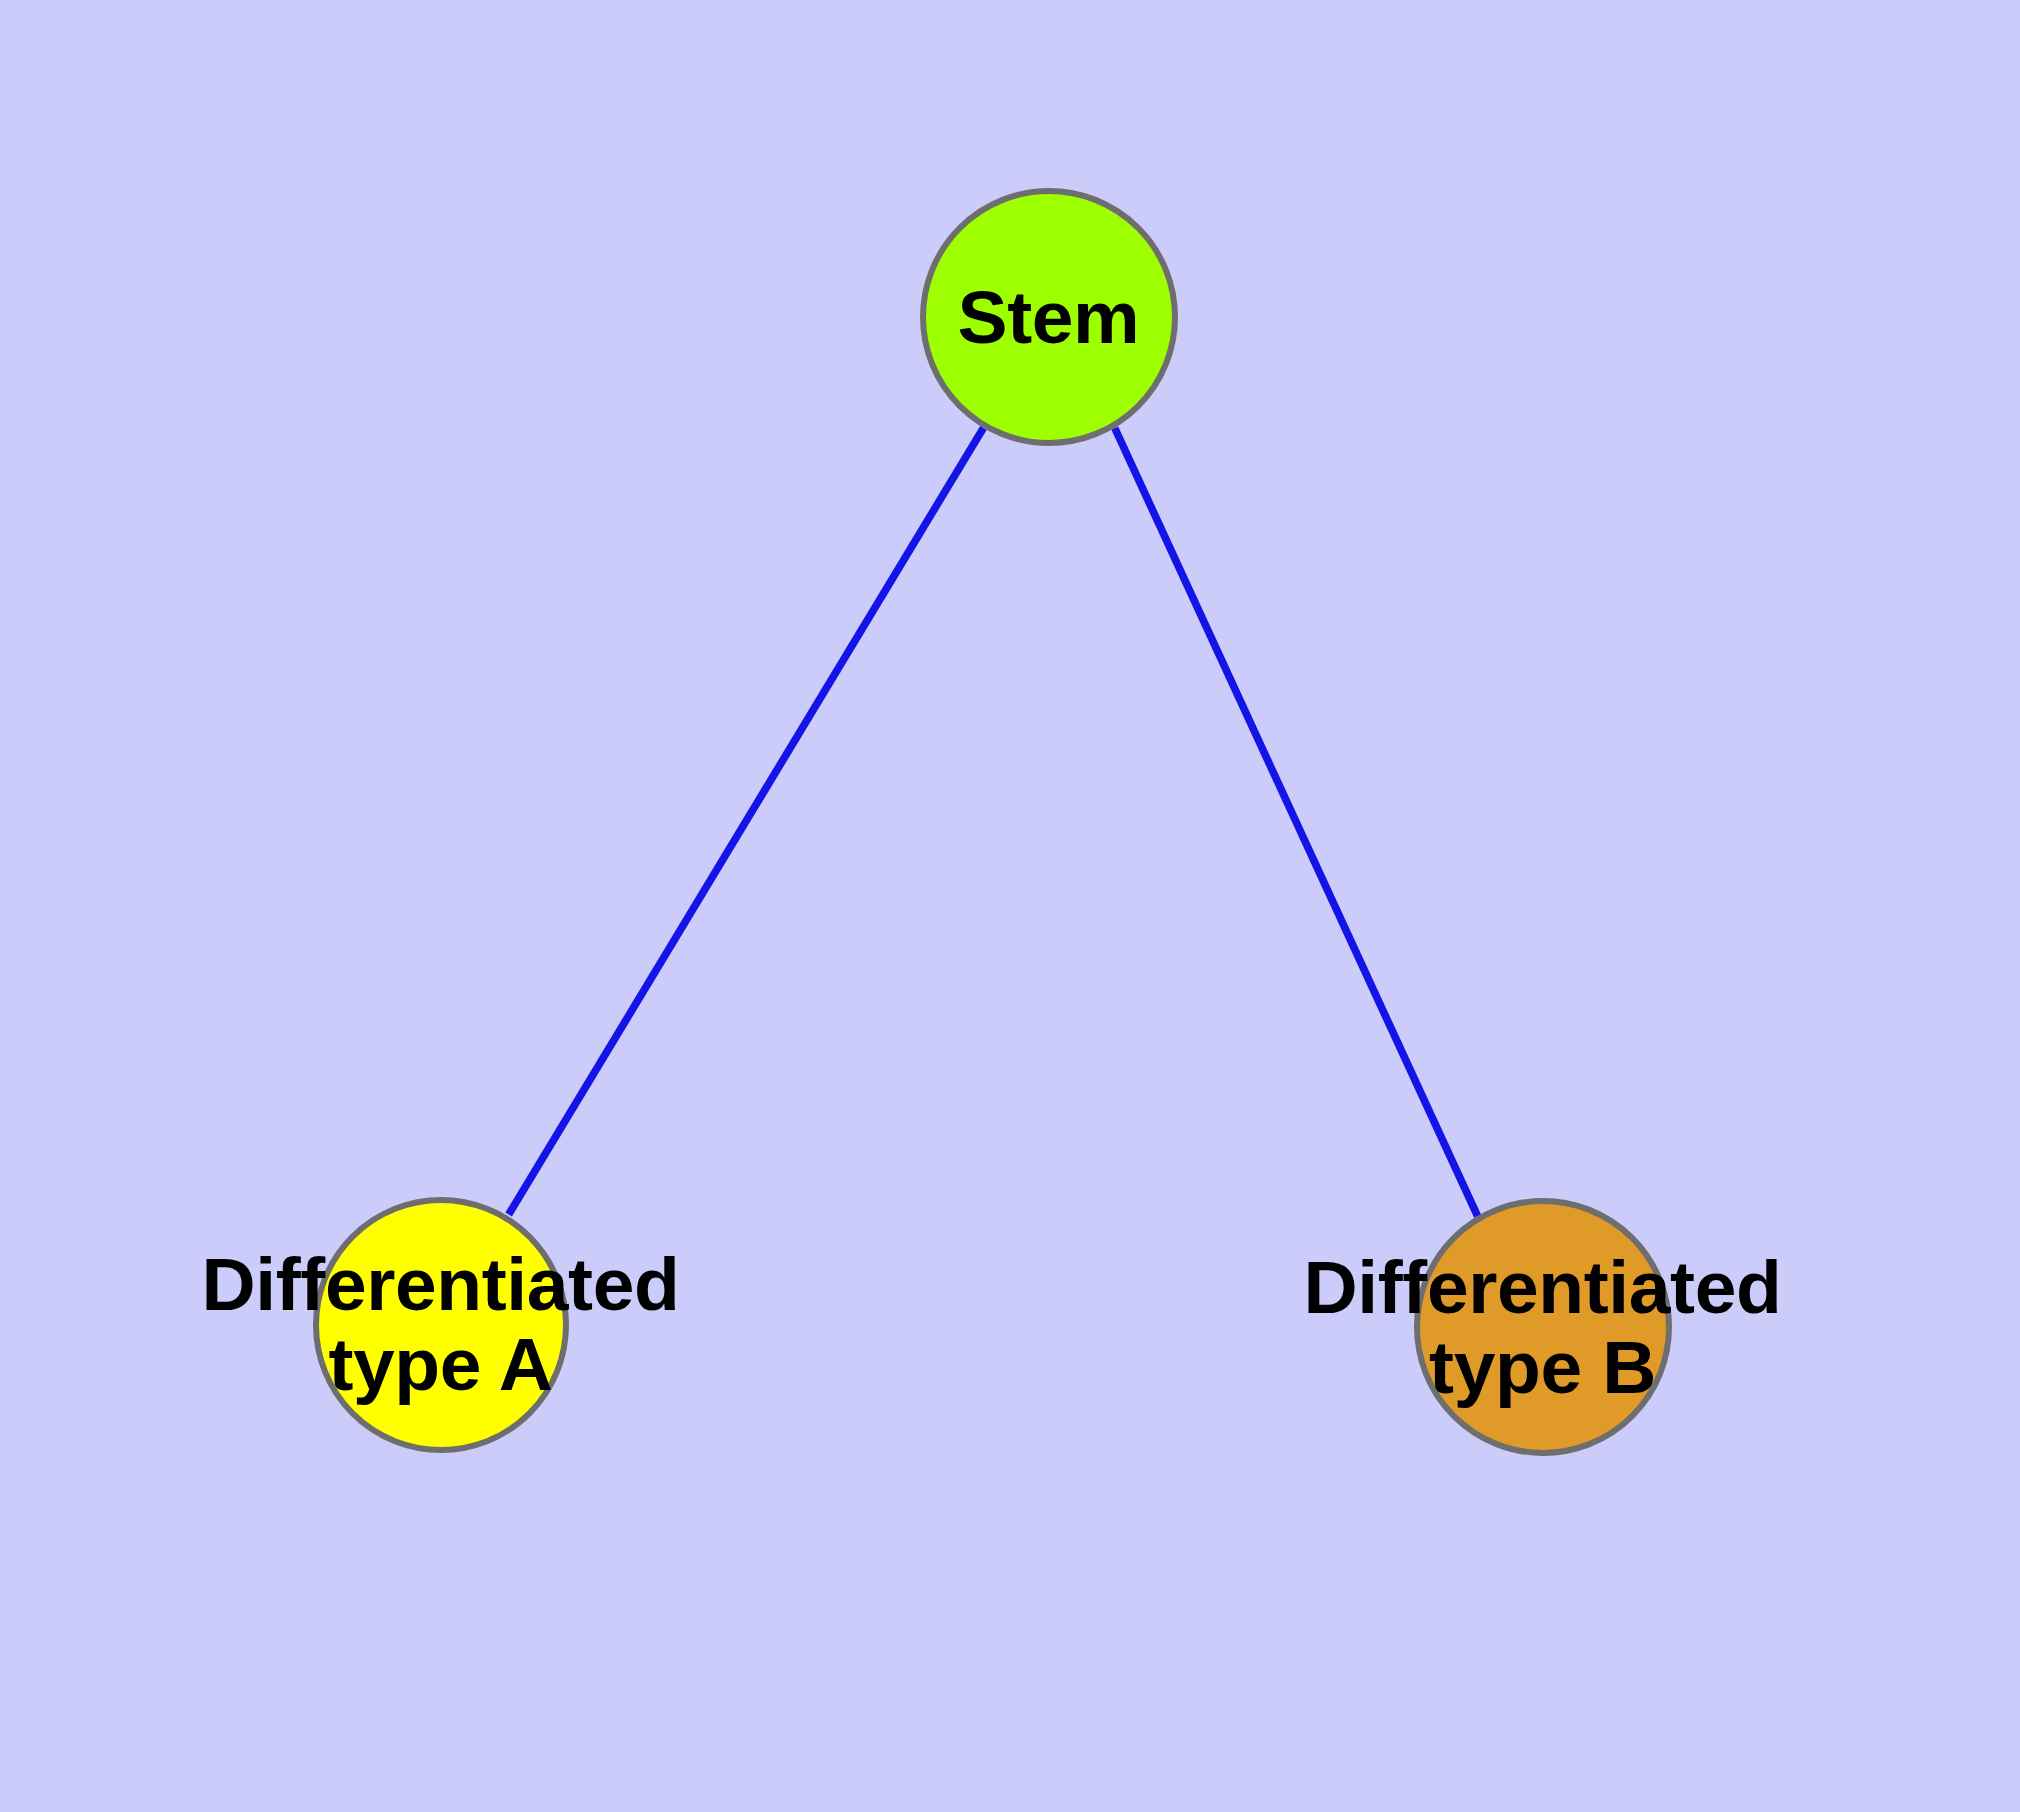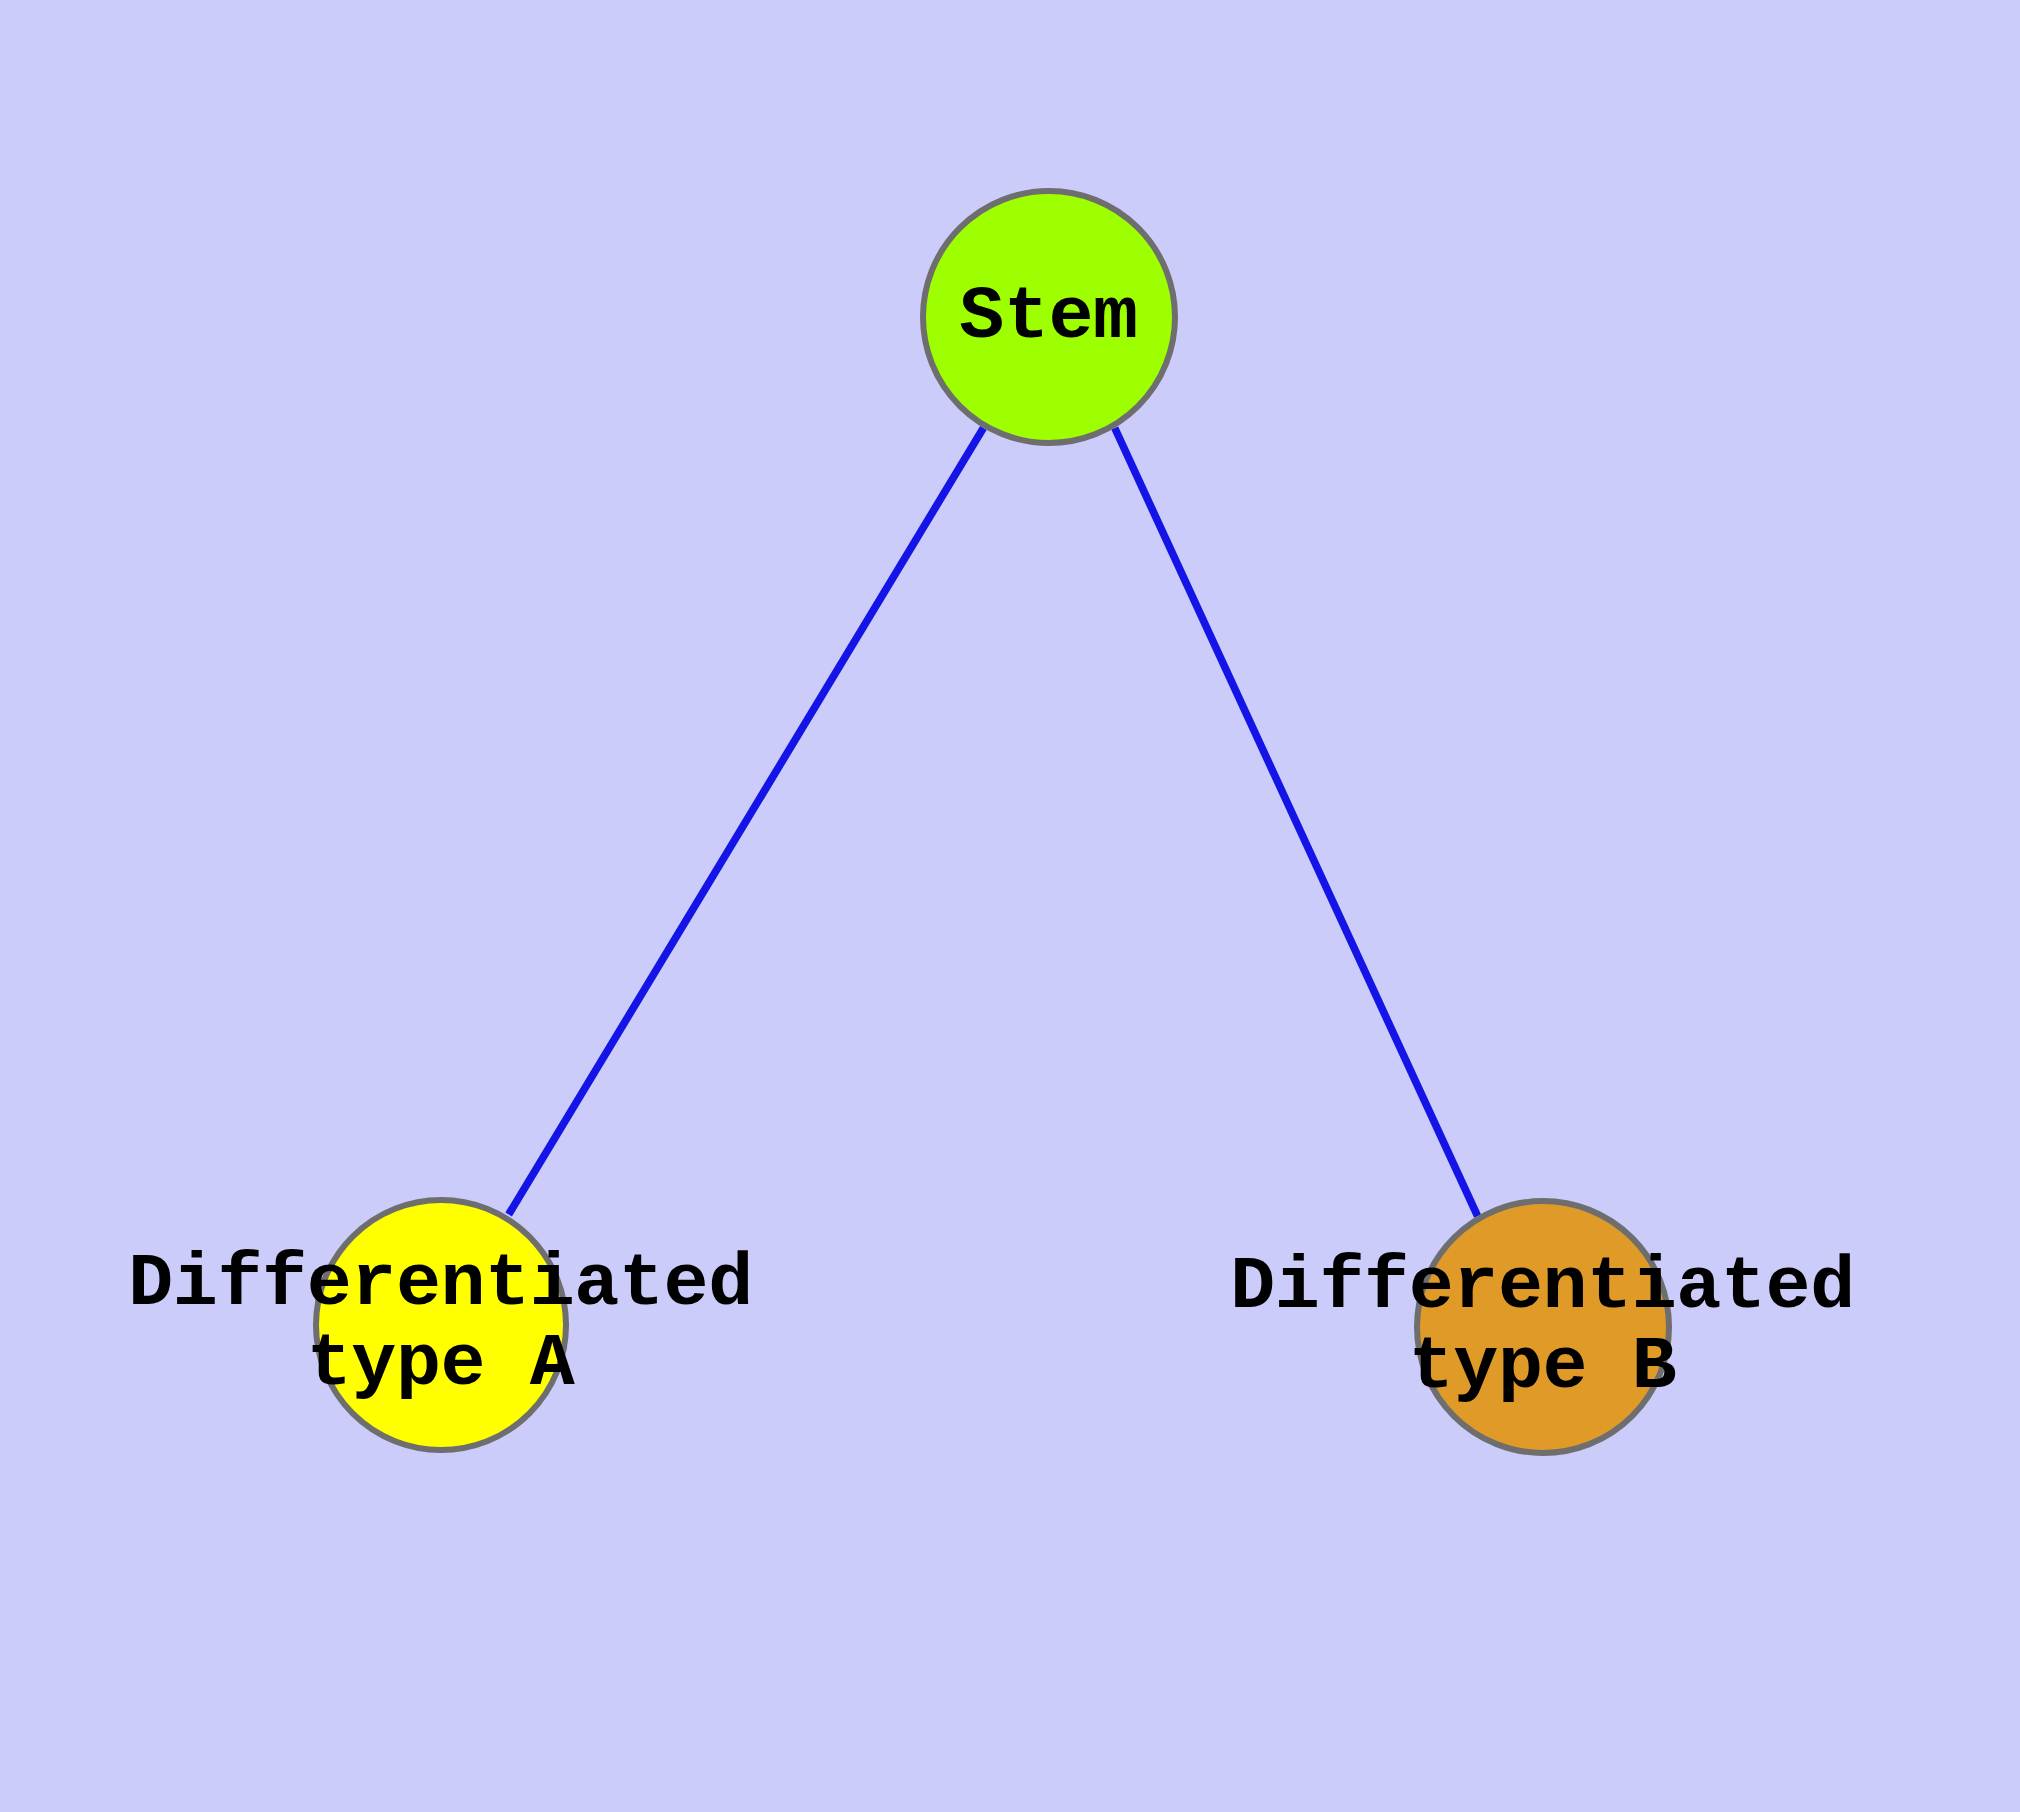--- a/index.html
+++ b/index.html
@@ -39,21 +39,21 @@
     color: #000000;
     white-space: pre;
     line-height: 1.06;
     letter-spacing: -0.4px;
     pointer-events: none;
   }
 </style>
 </head>
 <body>
 
-<div id="canvas" style="width: 2021px; height: 1812px; font-family: Liberation Mono, monospace;">
+<div id="canvas" style="width: 2021px; height: 1812px;">
 
   <div id="bg-layer" style="background: rgb(204, 204, 250);"></div>
 
   <svg id="graph-svg" viewBox="0 0 2384 2138" preserveAspectRatio="none" style="width: 2021px; height: 1812px;">
     <g id="edge-layer">
         <line x1="1160" y1="505" x2="600" y2="1433" stroke="#1414e6" stroke-width="9" stroke-linecap="butt"></line>
         <line x1="1315" y1="505" x2="1743" y2="1435" stroke="#1414e6" stroke-width="9" stroke-linecap="butt"></line>
       </g>
   </svg>
 

